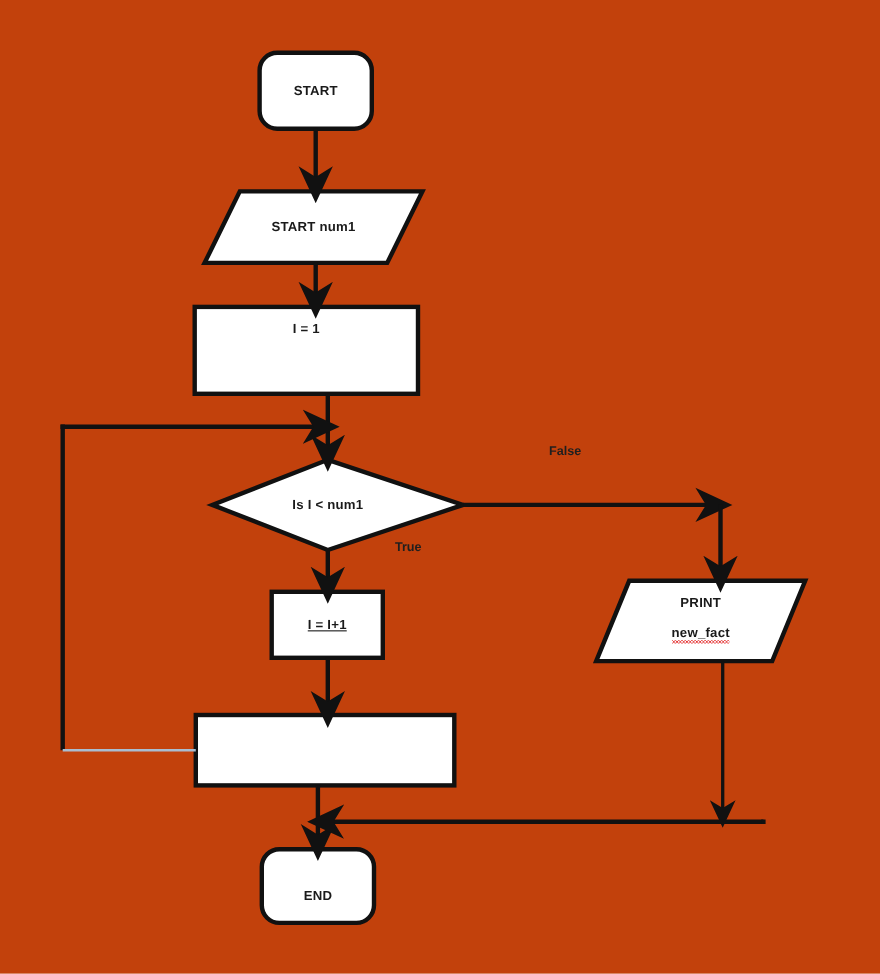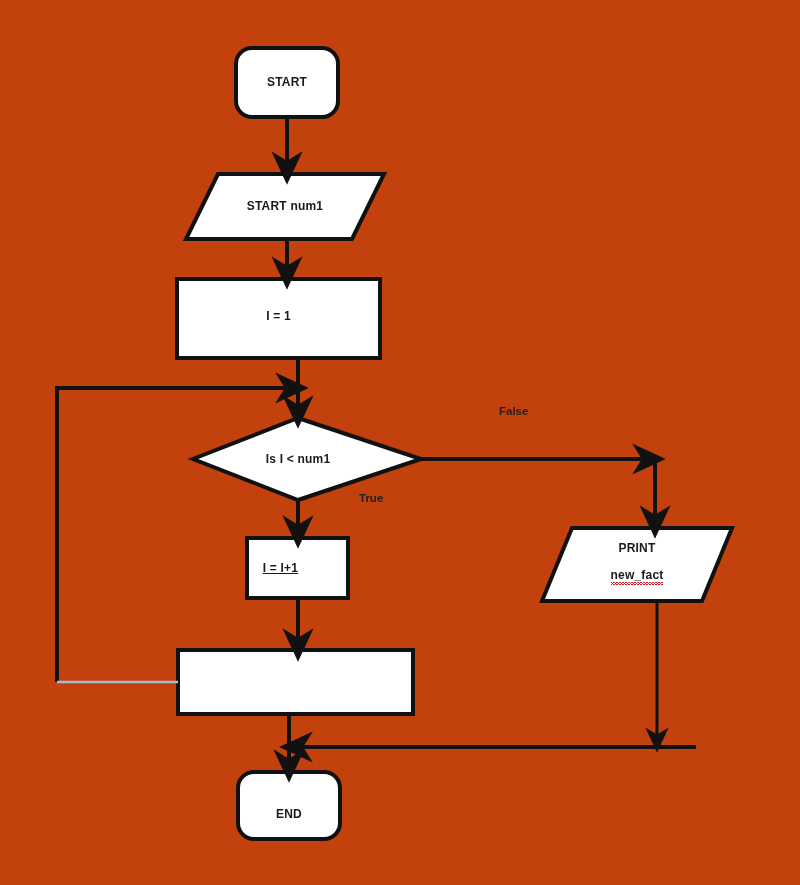--- a/index.html
+++ b/index.html
@@ -119,26 +119,26 @@
     <line x1="657" y1="601" x2="657" y2="740" stroke="#111111" stroke-width="3" marker-end="url(#arrow)"></line>
     <line x1="694" y1="747" x2="296" y2="747" stroke="#111111" stroke-width="4" marker-end="url(#arrow-left)"></line>
     <line x1="694" y1="745" x2="694" y2="749" stroke="#111111" stroke-width="4"></line>
 
   </svg>
 
   <div class="node-label" style="left:236px; top:75px; width:102px;">START</div>
 
   <div class="node-label" style="left:205px; top:199px; width:160px;">START num1</div>
 
-  <div class="node-label" style="left:177px; top:292px; width:203px;margin-top:17px;">I = 1</div>
+  <div class="node-label" style="left:177px; top:292px; width:203px;">I = 1</div>
 
 
   <div class="node-label" style="left:218px; top:452px; width:160px;">Is I &lt; num1</div>
 
-  <div class="node-label" style="left:230px; top:561px; width:101px;text-decoration:underline;">I = I+1</div>
+  <div class="node-label" style="left:247px; top:561px; width:101px;text-decoration:underline;">I = I+1</div>
 
 
   <div class="node-label" style="left:557px; top:541px; width:160px;">PRINT</div>
 
   <div class="node-label" style="left:557px; top:568px; width:160px;"><span class="spell">new_fact</span></div>
 
   <div class="node-label" style="left:238px; top:807px; width:102px;">END</div>
 
   <div class="edge-label" style="left:359px; top:492px;">True</div>
 

